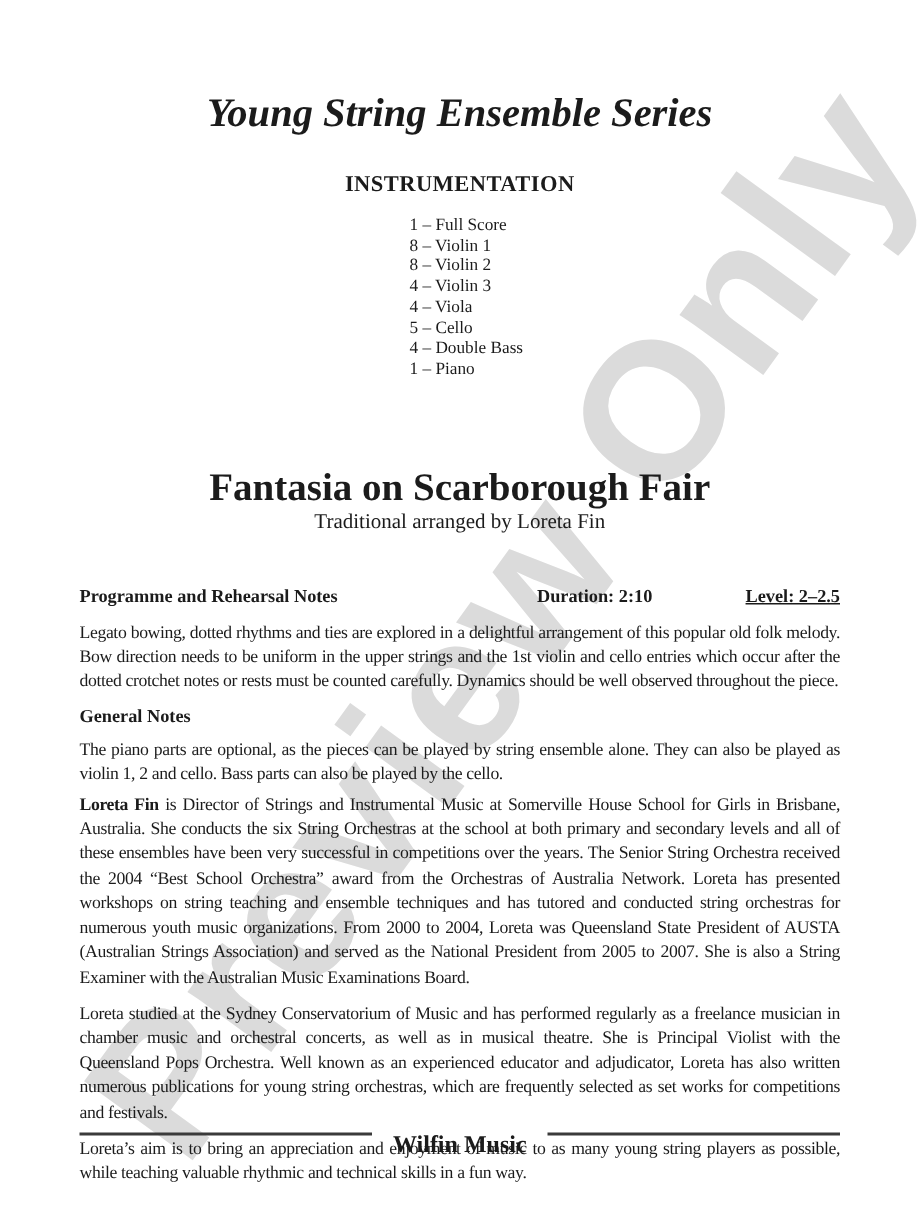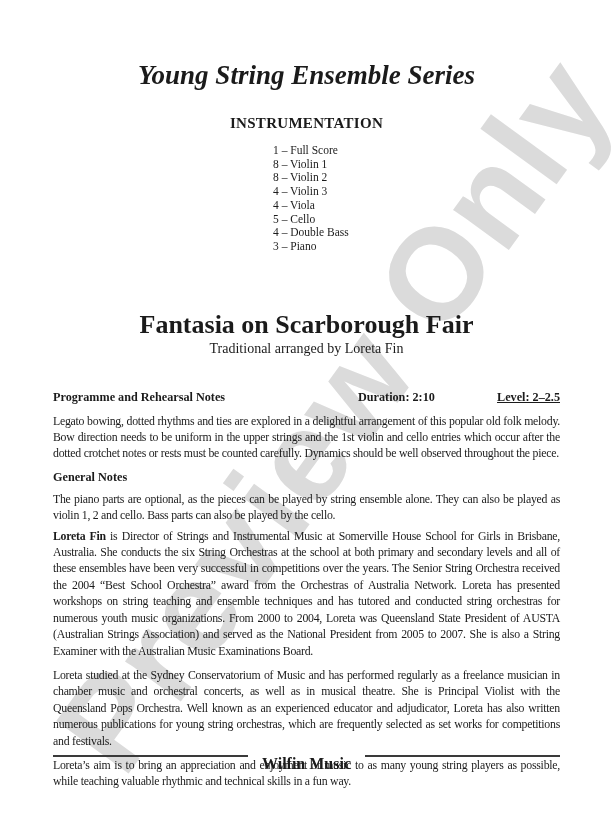--- a/index.html
+++ b/index.html
@@ -124,21 +124,21 @@
     <div class="instr-heading">INSTRUMENTATION</div>
 
     <div class="instr-list">
         <div class="instr-item">1 – Full Score</div>
         <div class="instr-item">8 – Violin 1</div>
         <div class="instr-item">8 – Violin 2</div>
         <div class="instr-item">4 – Violin 3</div>
         <div class="instr-item">4 – Viola</div>
         <div class="instr-item">5 – Cello</div>
         <div class="instr-item">4 – Double Bass</div>
-        <div class="instr-item">3 – Piano</div>
+        <div class="instr-item">1 – Piano</div>
       </div>
 
     <div class="main-title">Fantasia on Scarborough Fair</div>
     <div class="subtitle">Traditional arranged by Loreta Fin</div>
 
     <div class="meta-row">
       <span>Programme and Rehearsal Notes</span>
       <span class="meta-duration">Duration: 2:10</span>
       <span class="meta-level">Level: 2–2.5</span>
     </div>

